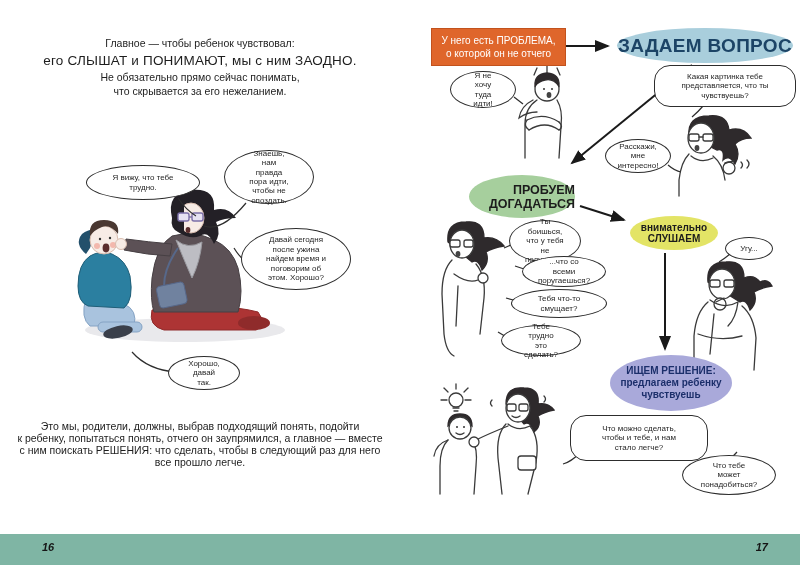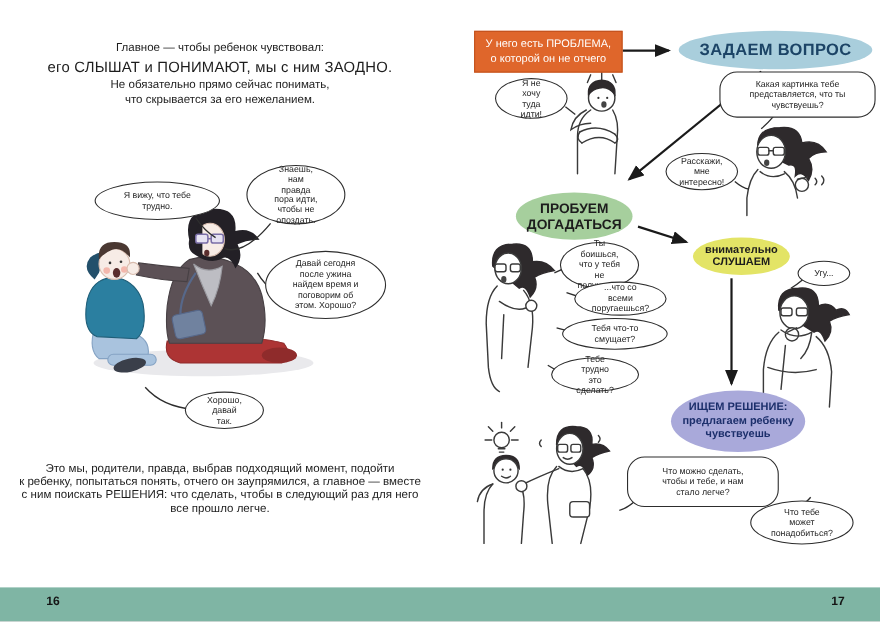--- a/index.html
+++ b/index.html
@@ -40,33 +40,33 @@
   #b-need{left:682px;     top:455px; width:94px;  height:40px;}
 
   
   .node{position:absolute; display:flex; flex-direction:column; align-items:center; justify-content:center;
         text-align:center; font-weight:bold; z-index:6;}
   .node span{display:block;}
   #problem-box{left:431px; top:28px; width:133px; height:36px; background:var(--problem-box-bg,#df662b);
                color:var(--problem-box-text,#fff); font-size:10px; font-weight:normal; line-height:1.3;
                border:1px solid #c2521d;justify-content:center;}
   #step-ask{left:617px; top:28px; width:176px; height:35px; border-radius:50%;
-            background:var(--step-ask-bg,#a9cedc); color:var(--step-ask-text,#1c4466); font-size:15px; letter-spacing:.3px;}
+            background:var(--step-ask-bg,#a9cedc); color:var(--step-ask-text,#1c4466); font-size:19px; letter-spacing:.3px;}
   #step-guess{left:469px; top:175px; width:106px; height:43px; border-radius:50%;
-            background:var(--step-guess-bg,#a6cf9d); color:var(--step-guess-text,#1c1c1c); font-size:12.5px; line-height:1.12;}
+            background:var(--step-guess-bg,#a6cf9d); color:var(--step-guess-text,#1c1c1c); font-size:12.5px; line-height:1.12;align-items:flex-end;}
   #step-listen{left:630px; top:216px; width:88px; height:34px; border-radius:50%;
             background:var(--step-listen-bg,#e3e466); color:var(--step-listen-text,#1c1c1c); font-size:10px; line-height:1.15;}
   #step-solution{left:610px; top:355px; width:122px; height:56px; border-radius:50%;
             background:var(--step-solution-bg,#a9a9da); color:var(--step-solution-text,#1c2f6b); font-size:10px; line-height:1.2;}
 
   #caption{position:absolute; left:445px; top:508px; width:340px; text-align:center; font-size:10.5px; color:#2a2a2a;}
 
   
   #footer{position:absolute; left:0; bottom:0; width:800px; height:31px; background:var(--footer-bar,#7fb5a4); z-index:8;}
-  .pagenum{position:absolute; top:7px; font-size:11px; font-weight:bold; color:#151515;}
+  .pagenum{position:absolute; top:7px; font-size:11px; font-weight:bold; color:#151515;font-style:italic;}
   #pn-left{left:42px;} #pn-right{right:32px;}
 
   .sketch{position:absolute; z-index:3;}
   #overlay{position:absolute; left:0; top:0; z-index:4; pointer-events:none;}
 </style>
 </head>
 <body>
 
 <div id="spread">
 
@@ -115,21 +115,21 @@
     <path d="M112,84 Q88,82 66,79 L64,90 Q88,95 110,96 Z" style="fill:var(--mom-coat,#5C5156)" stroke="#474044"></path>
     <circle cx="61" cy="84" r="5.5" fill="#f7ece6" stroke="#d8bcae"></circle>
   </svg>
 
   <div class="bubble" id="b-see">Я вижу, что тебе трудно.</div>
   <div class="bubble" id="b-go">Знаешь, нам правда пора идти, чтобы не опоздать.</div>
   <div class="bubble" id="b-dinner">Давай сегодня после ужина найдем время и поговорим об этом. Хорошо?</div>
   <div class="bubble" id="b-agree">Хорошо, давай так.</div>
 
   <div id="outro" class="txt">
-    <span>Это мы, родители, правда, выбрав подходящий момент, подойти</span>
+    <span>Это мы, родители, должны, выбрав подходящий понять, подойти</span>
     <span>к ребенку, попытаться понять, отчего он заупрямился, а главное — вместе</span>
     <span>с ним поискать РЕШЕНИЯ: что сделать, чтобы в следующий раз для него</span>
     <span>все прошло легче.</span>
   </div>
 
   <div class="node" id="problem-box">
     <span>У него есть ПРОБЛЕМА,</span>
     <span>о которой он не отчего</span>
   </div>
   <div class="node" id="step-ask">

